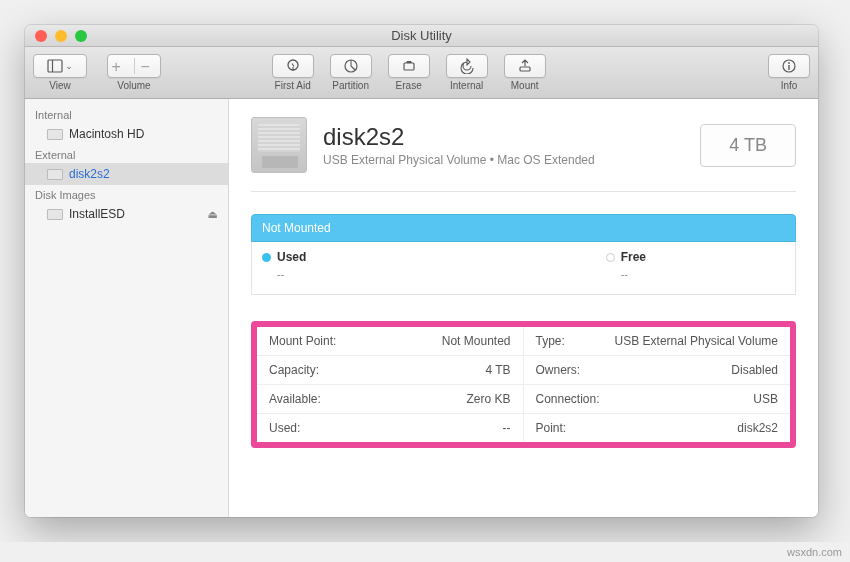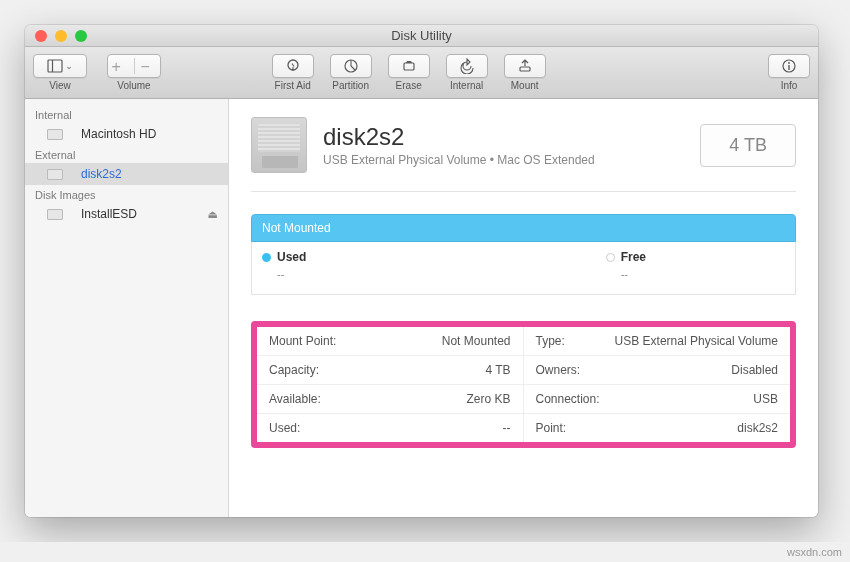--- a/index.html
+++ b/index.html
@@ -18,21 +18,21 @@
     .tb-btn.vol { width: 54px; }
     .tb-label { font-size: 10px; color: #555; }
     .tb-center { display: flex; gap: 18px; margin: 0 auto; }
     .tb-center .tb-group { margin: 0 -1px; }
     .tb-icon { width: 16px; height: 16px; fill: #5a5a5a; }
     .tb-icon.dim { opacity: 0.35; }
     .chev { font-size: 9px; color: #666; margin-left: 2px; }
     .body { flex: 1; display: flex; background: #fff; }
     .sidebar { width: 204px; background: #f5f5f5; border-right: 1px solid #d8d8d8; padding-top: 6px; font-size: 12px; }
     .sb-head { padding: 4px 10px 2px; color: #7a7a7a; font-size: 11px; }
-    .sb-item { padding: 4px 10px 4px 22px; display: flex; align-items: center; gap: 18px; color: #333; position: relative; }
+    .sb-item { padding: 4px 10px 4px 22px; display: flex; align-items: center; gap: 6px; color: #333; position: relative; }
     .sb-item.sel { background: #dcdcdc; color: #2a6cd6; }
     .sb-eject { position: absolute; right: 10px; color: #888; font-size: 11px; }
     .sb-disk { width: 16px; height: 11px; background: #e6e6e6; border: 1px solid #bbb; border-radius: 1px; }
     .main { flex: 1; padding: 18px 22px; display: flex; flex-direction: column; }
     .hdr { display: flex; gap: 16px; align-items: center; border-bottom: 1px solid #e3e3e3; padding-bottom: 18px; }
     .disk-graphic { width: 56px; height: 56px; border-radius: 3px; background: linear-gradient(#d8d8d8,#c4c4c4); position: relative; border: 1px solid #bfbfbf; }
     .disk-graphic::before { content:""; position:absolute; left:6px; right:6px; top:6px; bottom:20px; background: repeating-linear-gradient(#e3e3e3,#e3e3e3 2px,#d3d3d3 2px,#d3d3d3 4px); border-radius:2px; }
     .disk-graphic::after { content:""; position:absolute; left:10px; bottom:4px; width:36px; height:12px; background:#b7b7b7; border-radius:1px; }
     .vol-title { font-size: 24px; font-weight: 500; color: #333; }
     .vol-sub { font-size: 12px; color: #888; margin-top: 2px; }

